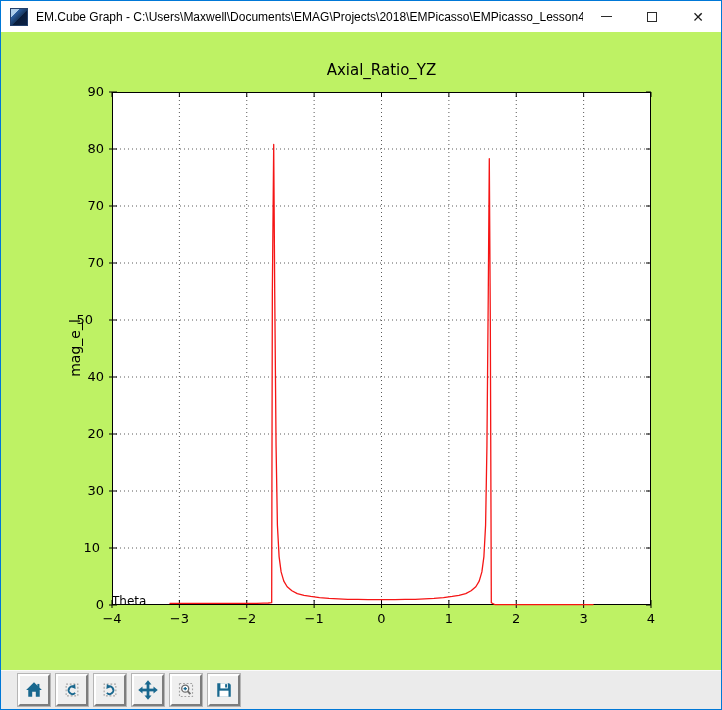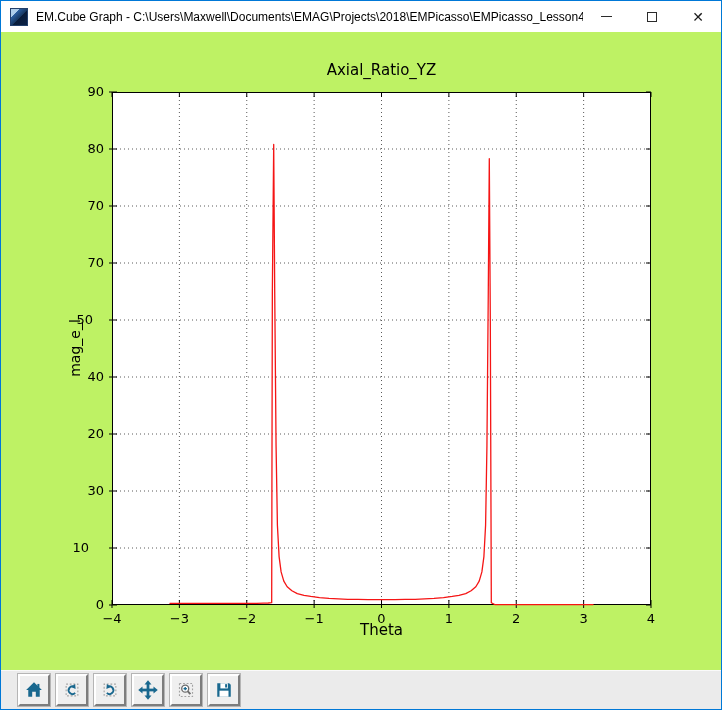--- a/index.html
+++ b/index.html
@@ -38,22 +38,22 @@
   .fig-title {
     position:absolute; left:111px; top:29px; width:539px; text-align:center;
     font-size:15px; color:#000;
   }
   .axes {
     position:absolute; left:111px; top:60px; width:539px; height:513px;
     background:#ffffff;
   }
   .axes svg { position:absolute; left:0; top:0; overflow:visible; }
   .xlabel {
-    position:absolute; left:111px; top:589px; width:539px; text-align:center;
-    font-size:15px; color:#000;
+    position:absolute; left:111px; top:562px; width:539px; 
+    font-size:12px; color:#000;
   }
   .ylabel {
     position:absolute; left:74px; top:316px; font-size:14px; color:#000;
     transform:translate(-50%,-50%) rotate(-90deg); white-space:nowrap;
   }
   .tick-label { position:absolute; font-size:13px; color:#000; line-height:16px; }
   .x-tick { transform:translateX(-50%); }
   .y-tick { width:34px; text-align:right; }
   
   .toolbar {
@@ -157,21 +157,21 @@
   <div class="tick-label x-tick" style="left: 111px; top: 579px;">−4</div>
       <div class="tick-label x-tick" style="left: 178.375px; top: 579px;">−3</div>
       <div class="tick-label x-tick" style="left: 245.75px; top: 579px;">−2</div>
       <div class="tick-label x-tick" style="left: 313.125px; top: 579px;">−1</div>
       <div class="tick-label x-tick" style="left: 380.5px; top: 579px;">0</div>
       <div class="tick-label x-tick" style="left: 447.875px; top: 579px;">1</div>
       <div class="tick-label x-tick" style="left: 515.25px; top: 579px;">2</div>
       <div class="tick-label x-tick" style="left: 582.625px; top: 579px;">3</div>
       <div class="tick-label x-tick" style="left: 650px; top: 579px;">4</div>
       <div class="tick-label y-tick" style="left: 69px; top: 565px;">0</div>
-      <div class="tick-label y-tick" style="left: 54px; top: 508px;">10</div>
+      <div class="tick-label y-tick" style="left: 65px; top: 508px;">10</div>
       <div class="tick-label y-tick" style="left: 69px; top: 451px;">30</div>
       <div class="tick-label y-tick" style="left: 69px; top: 394px;">20</div>
       <div class="tick-label y-tick" style="left: 69px; top: 337px;">40</div>
       <div class="tick-label y-tick" style="left: 58px; top: 280px;">50</div>
       <div class="tick-label y-tick" style="left: 69px; top: 223px;">70</div>
       <div class="tick-label y-tick" style="left: 69px; top: 166px;">70</div>
       <div class="tick-label y-tick" style="left: 69px; top: 109px;">80</div>
       <div class="tick-label y-tick" style="left: 69px; top: 52px;">90</div>
     </div>
 

